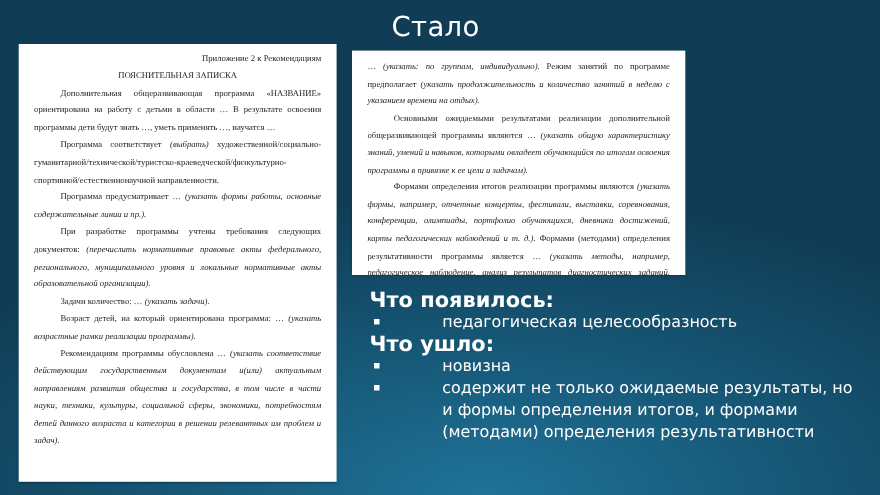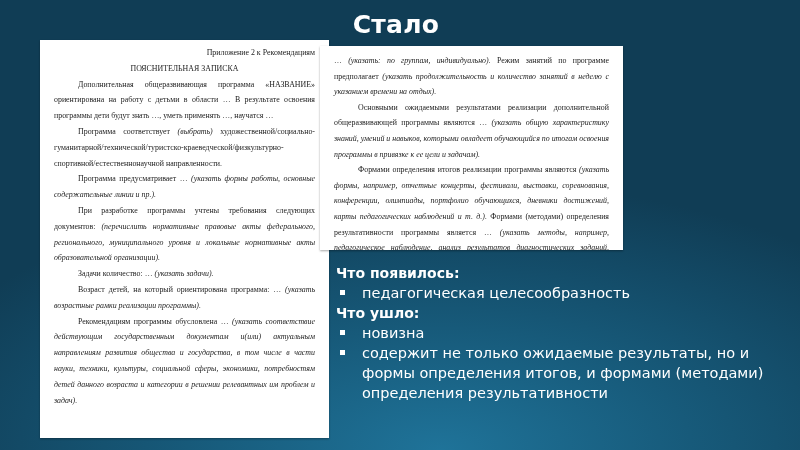--- a/index.html
+++ b/index.html
@@ -3,43 +3,43 @@
 <meta charset="utf-8">
 <style>
   html, body { margin: 0; padding: 0; }
   body {
     width: 800px; height: 450px; overflow: hidden; position: relative;
     background: radial-gradient(ellipse 70% 60% at 55% 100%, #1f7399 0%, #175a7a 45%, #134a66 75%, #103d55 100%);
     font-family: "DejaVu Sans", sans-serif;
   }
   .slide-title {
     position: absolute; left: 0; top: 10px; width: 800px; text-align: center;
-    padding-left: 0; color: #ffffff; font-weight: bold; font-size: 25px;
+    padding-left: 0; color: #ffffff; font-weight: normal; font-size: 25px;
     font-family: "DejaVu Sans", sans-serif; letter-spacing: 0.3px;
   }
   .slide-title span { position: relative; left: -4px; }
   .page {
     position: absolute; background: #ffffff; box-sizing: border-box;
     font-family: "Liberation Serif", serif; color: #222; overflow: hidden;
     box-shadow: 0 1px 2px rgba(0,0,0,0.35);
   }
-  .page-left { left: 17px; top: 40px; width: 289px; height: 398px; padding: 5px 14px 0 14px; font-size: 7.9px; line-height: 15.8px; margin-left: 23px; }
+  .page-left { left: 17px; top: 40px; width: 289px; height: 398px; padding: 5px 14px 0 14px; font-size: 7.9px; line-height: 15.8px; }
   .page-right { left: 320px; top: 46px; width: 303px; height: 204px; padding: 7px 14px 0 14px; font-size: 7.9px; line-height: 15.6px; }
   .p { text-align: justify; margin: 0; }
   .ind { text-indent: 24px; }
   .right-align { text-align: right; }
   .center { text-align: center; }
   .bi { font-weight: bold; font-style: italic; }
   .it { font-style: italic; }
   .bullets {
     position: absolute; left: 336px; top: 263px; width: 440px;
     color: #ffffff; font-family: "DejaVu Sans", sans-serif;
   }
-  .bh { font-weight: bold; font-size: 14px; line-height: 20px; }
-  .bi-row { display: flex; font-size: 14.5px; line-height: 20px; }
+  .bh { font-weight: bold; font-size: 19px; line-height: 20px; }
+  .bi-row { display: flex; font-size: 14.5px; line-height: 20px; gap: 40px; }
   .bullet-mark { width: 26px; flex: 0 0 26px; position: relative; }
   .bullet-mark::before {
     content: ""; position: absolute; left: 4px; top: 7px; width: 5px; height: 5px; background: #ffffff;
   }
   .bi-text { flex: 1; }
 </style>
 </head>
 <body>
 
 <div class="slide-title"><span>Стало</span></div>

